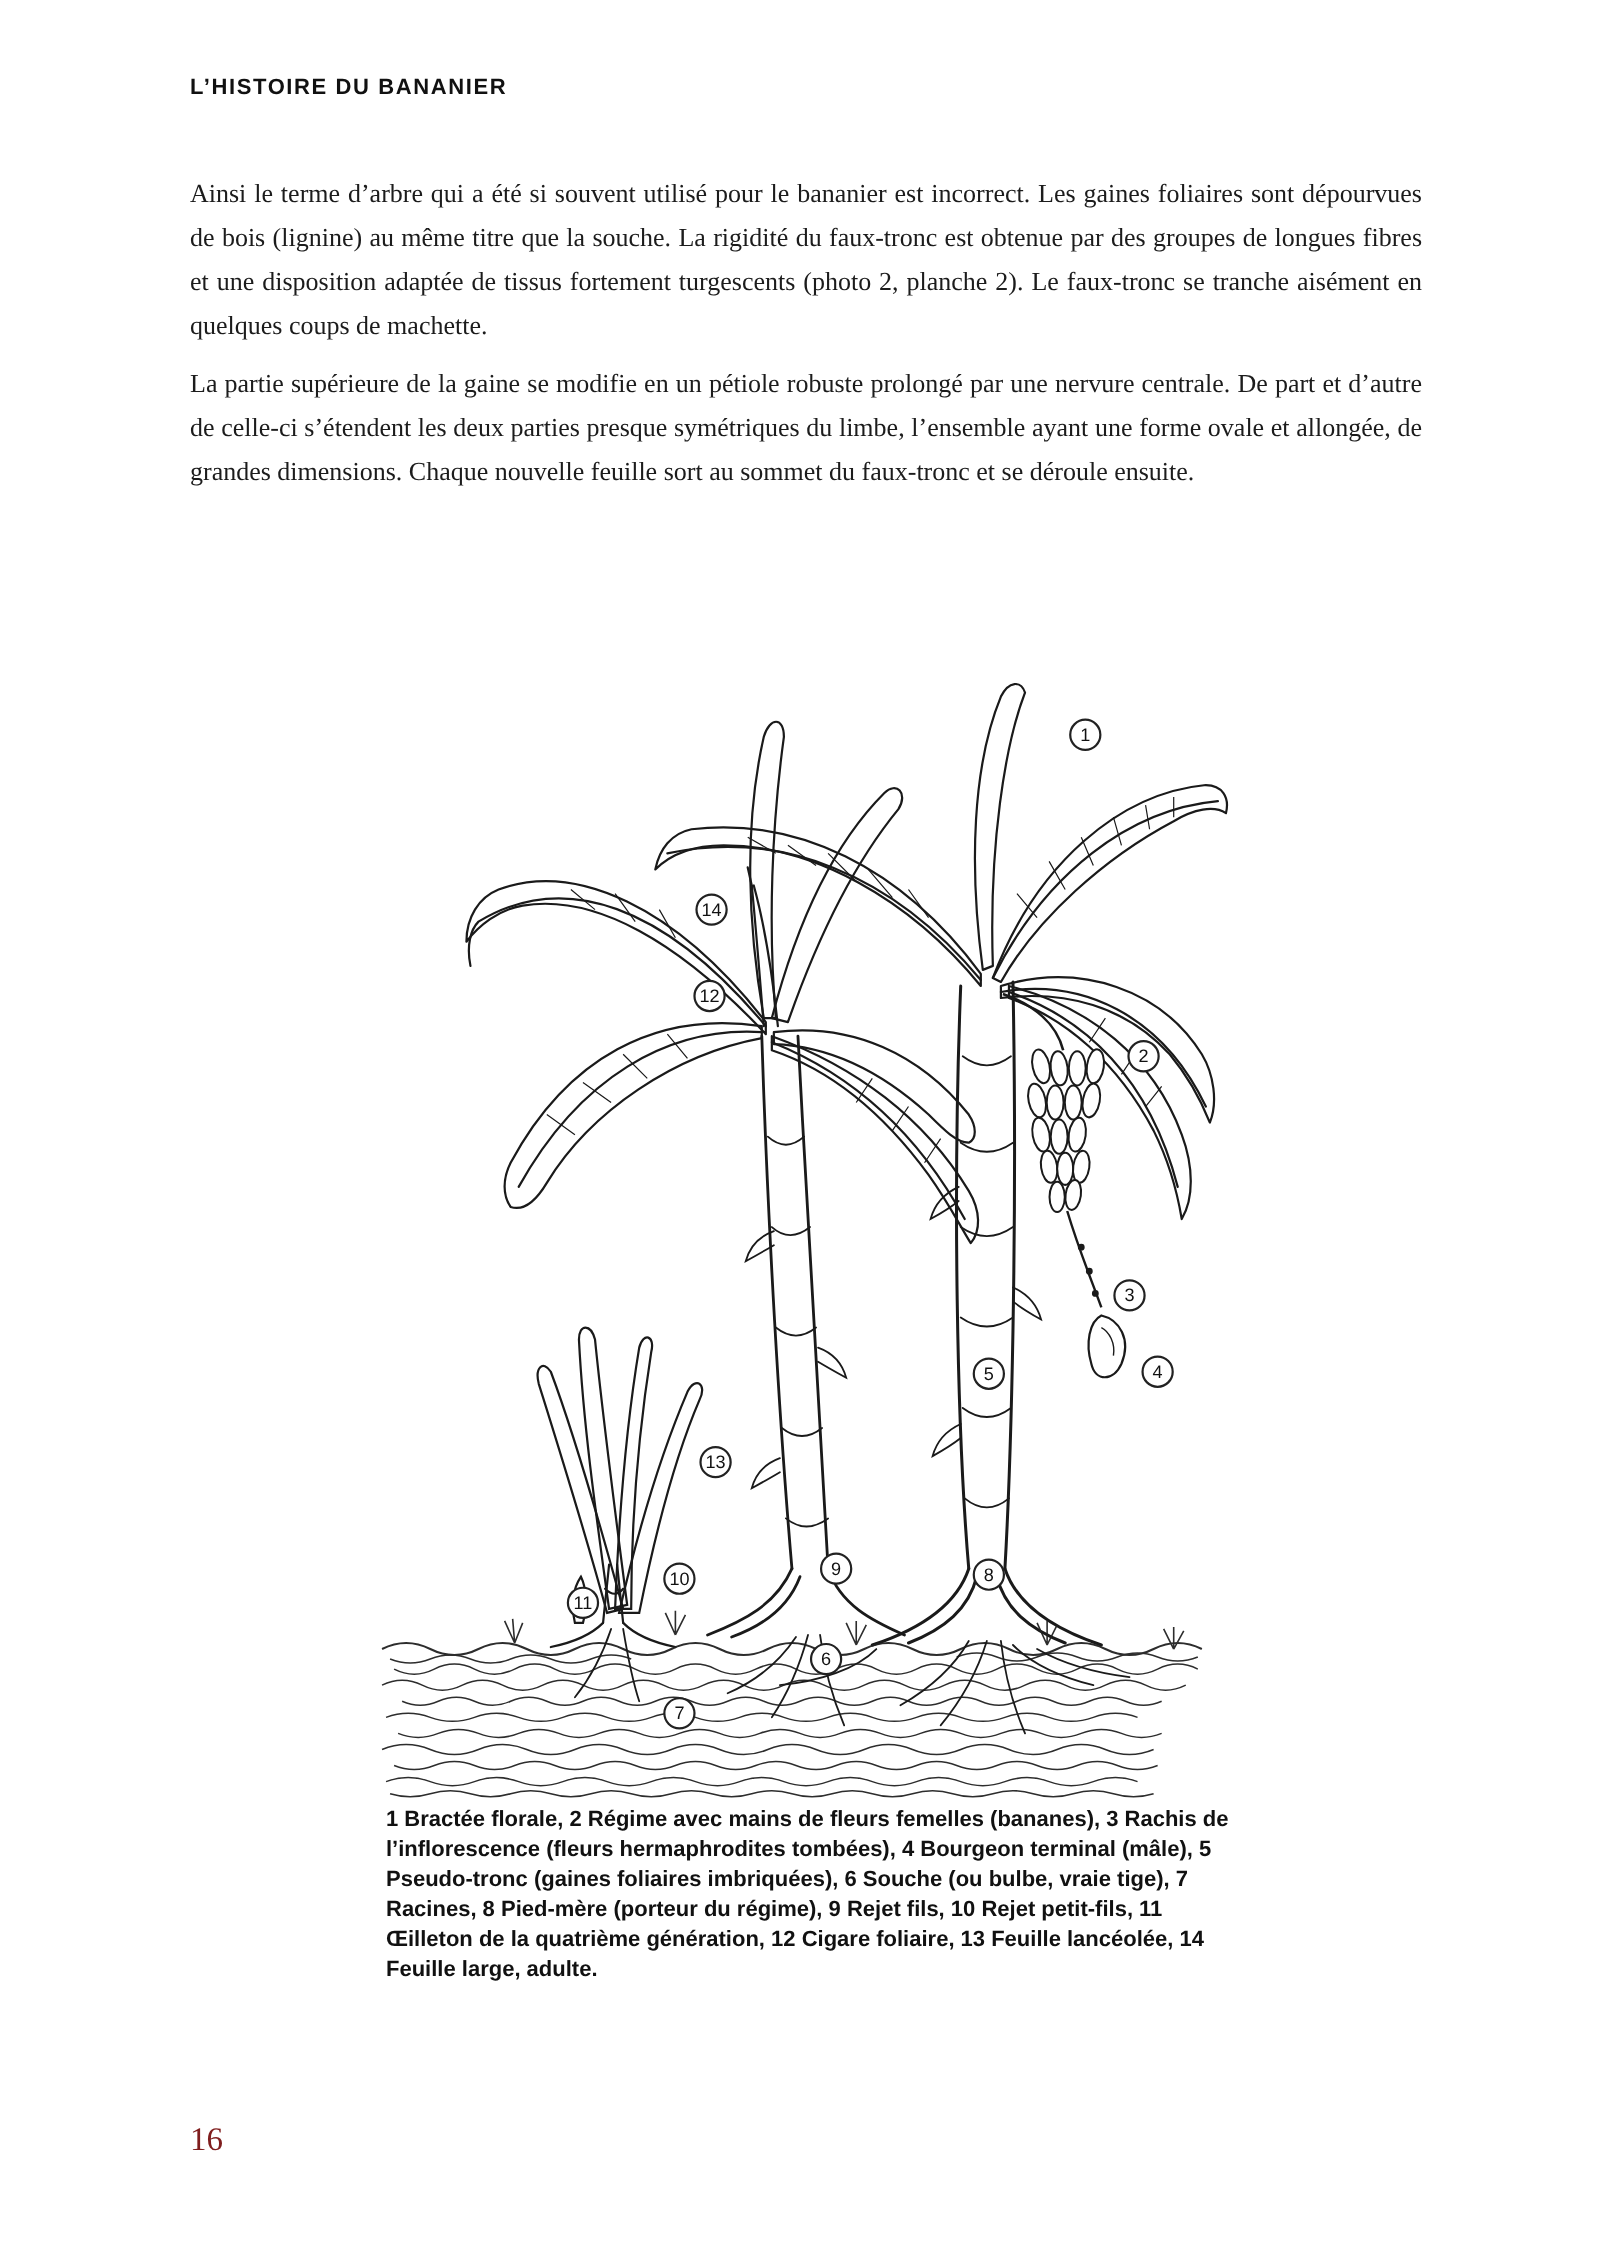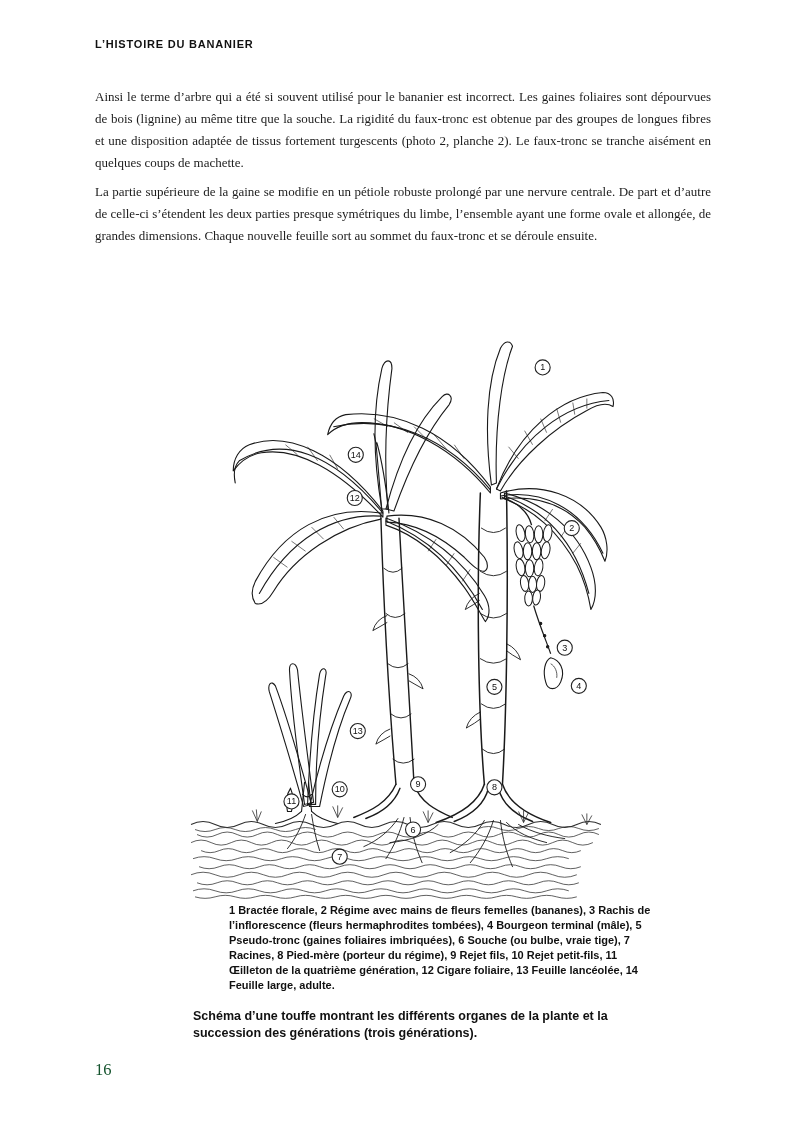--- a/index.html
+++ b/index.html
@@ -45,39 +45,38 @@
   .legend {
     position: absolute;
     left: 193px;
     top: 903px;
     width: 424px;
     font-family: "Liberation Sans", sans-serif;
     font-size: 11px;
     font-weight: 700;
     line-height: 15px;
     color: #111;
-    margin-left: 36px;
   }
   .fig-caption {
     position: absolute;
     left: 193px;
     top: 1008px;
     width: 440px;
     font-family: "Liberation Sans", sans-serif;
     font-size: 12.5px;
     font-weight: 700;
     line-height: 17px;
     color: #111;
   }
   .page-number {
     position: absolute;
     left: 95px;
     top: 1060px;
     font-size: 16.5px;
-    color: #14532d;
+    color: #7f1d1d;
   }
   .mk circle { fill: #fff; stroke: #222; stroke-width: 1.1; }
   .mk text {
     font-family: "Liberation Sans", sans-serif;
     font-size: 9px;
     text-anchor: middle;
     fill: #111;
     stroke: none;
   }
 </style>
@@ -266,17 +265,16 @@
             <circle r="7.5"></circle>
             <text y="3">14</text>
           </g>
       </g>
 
     </svg>
   </figure>
 
   <div class="legend">1 Bractée florale, 2 Régime avec mains de fleurs femelles (bananes), 3 Rachis de l’inflorescence (fleurs hermaphrodites tombées), 4 Bourgeon terminal (mâle), 5 Pseudo-tronc (gaines foliaires imbriquées), 6 Souche (ou bulbe, vraie tige), 7 Racines, 8 Pied-mère (porteur du régime), 9 Rejet fils, 10 Rejet petit-fils, 11 Œilleton de la quatrième génération, 12 Cigare foliaire, 13 Feuille lancéolée, 14 Feuille large, adulte.</div>
 
-  <div class="fig-caption">Schéma d’une touffe montrant les différents organes de la plante et la succession des générations (trois générations).</div>
 
   <div class="page-number">16</div>
 
 </div>
 
 </body></html>

